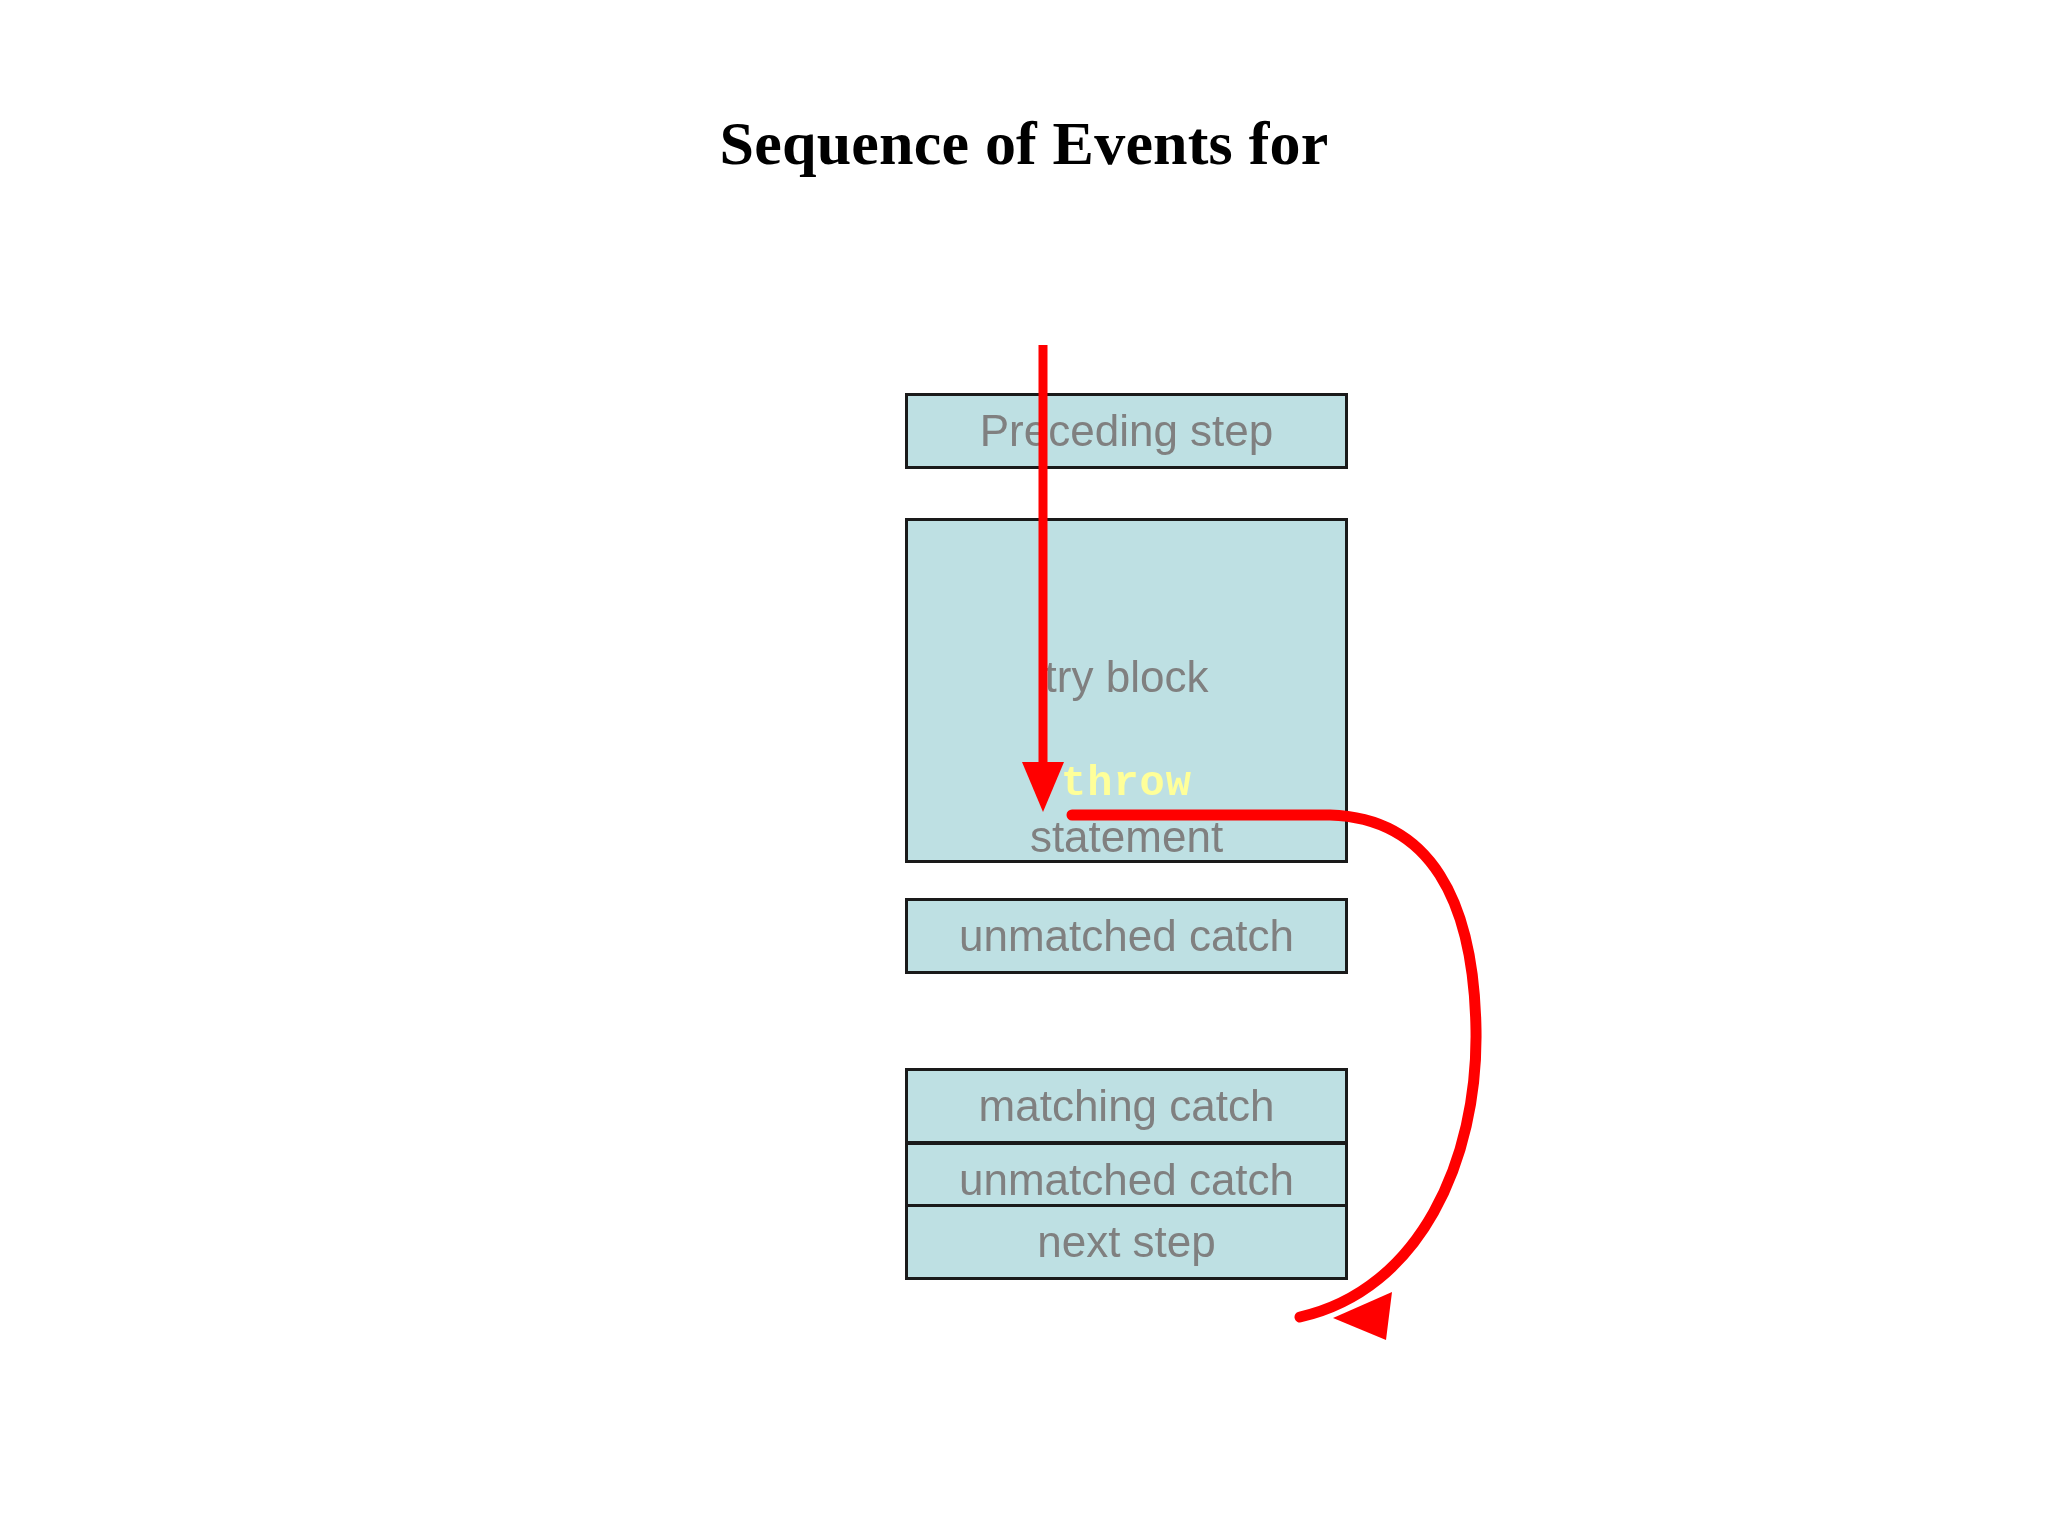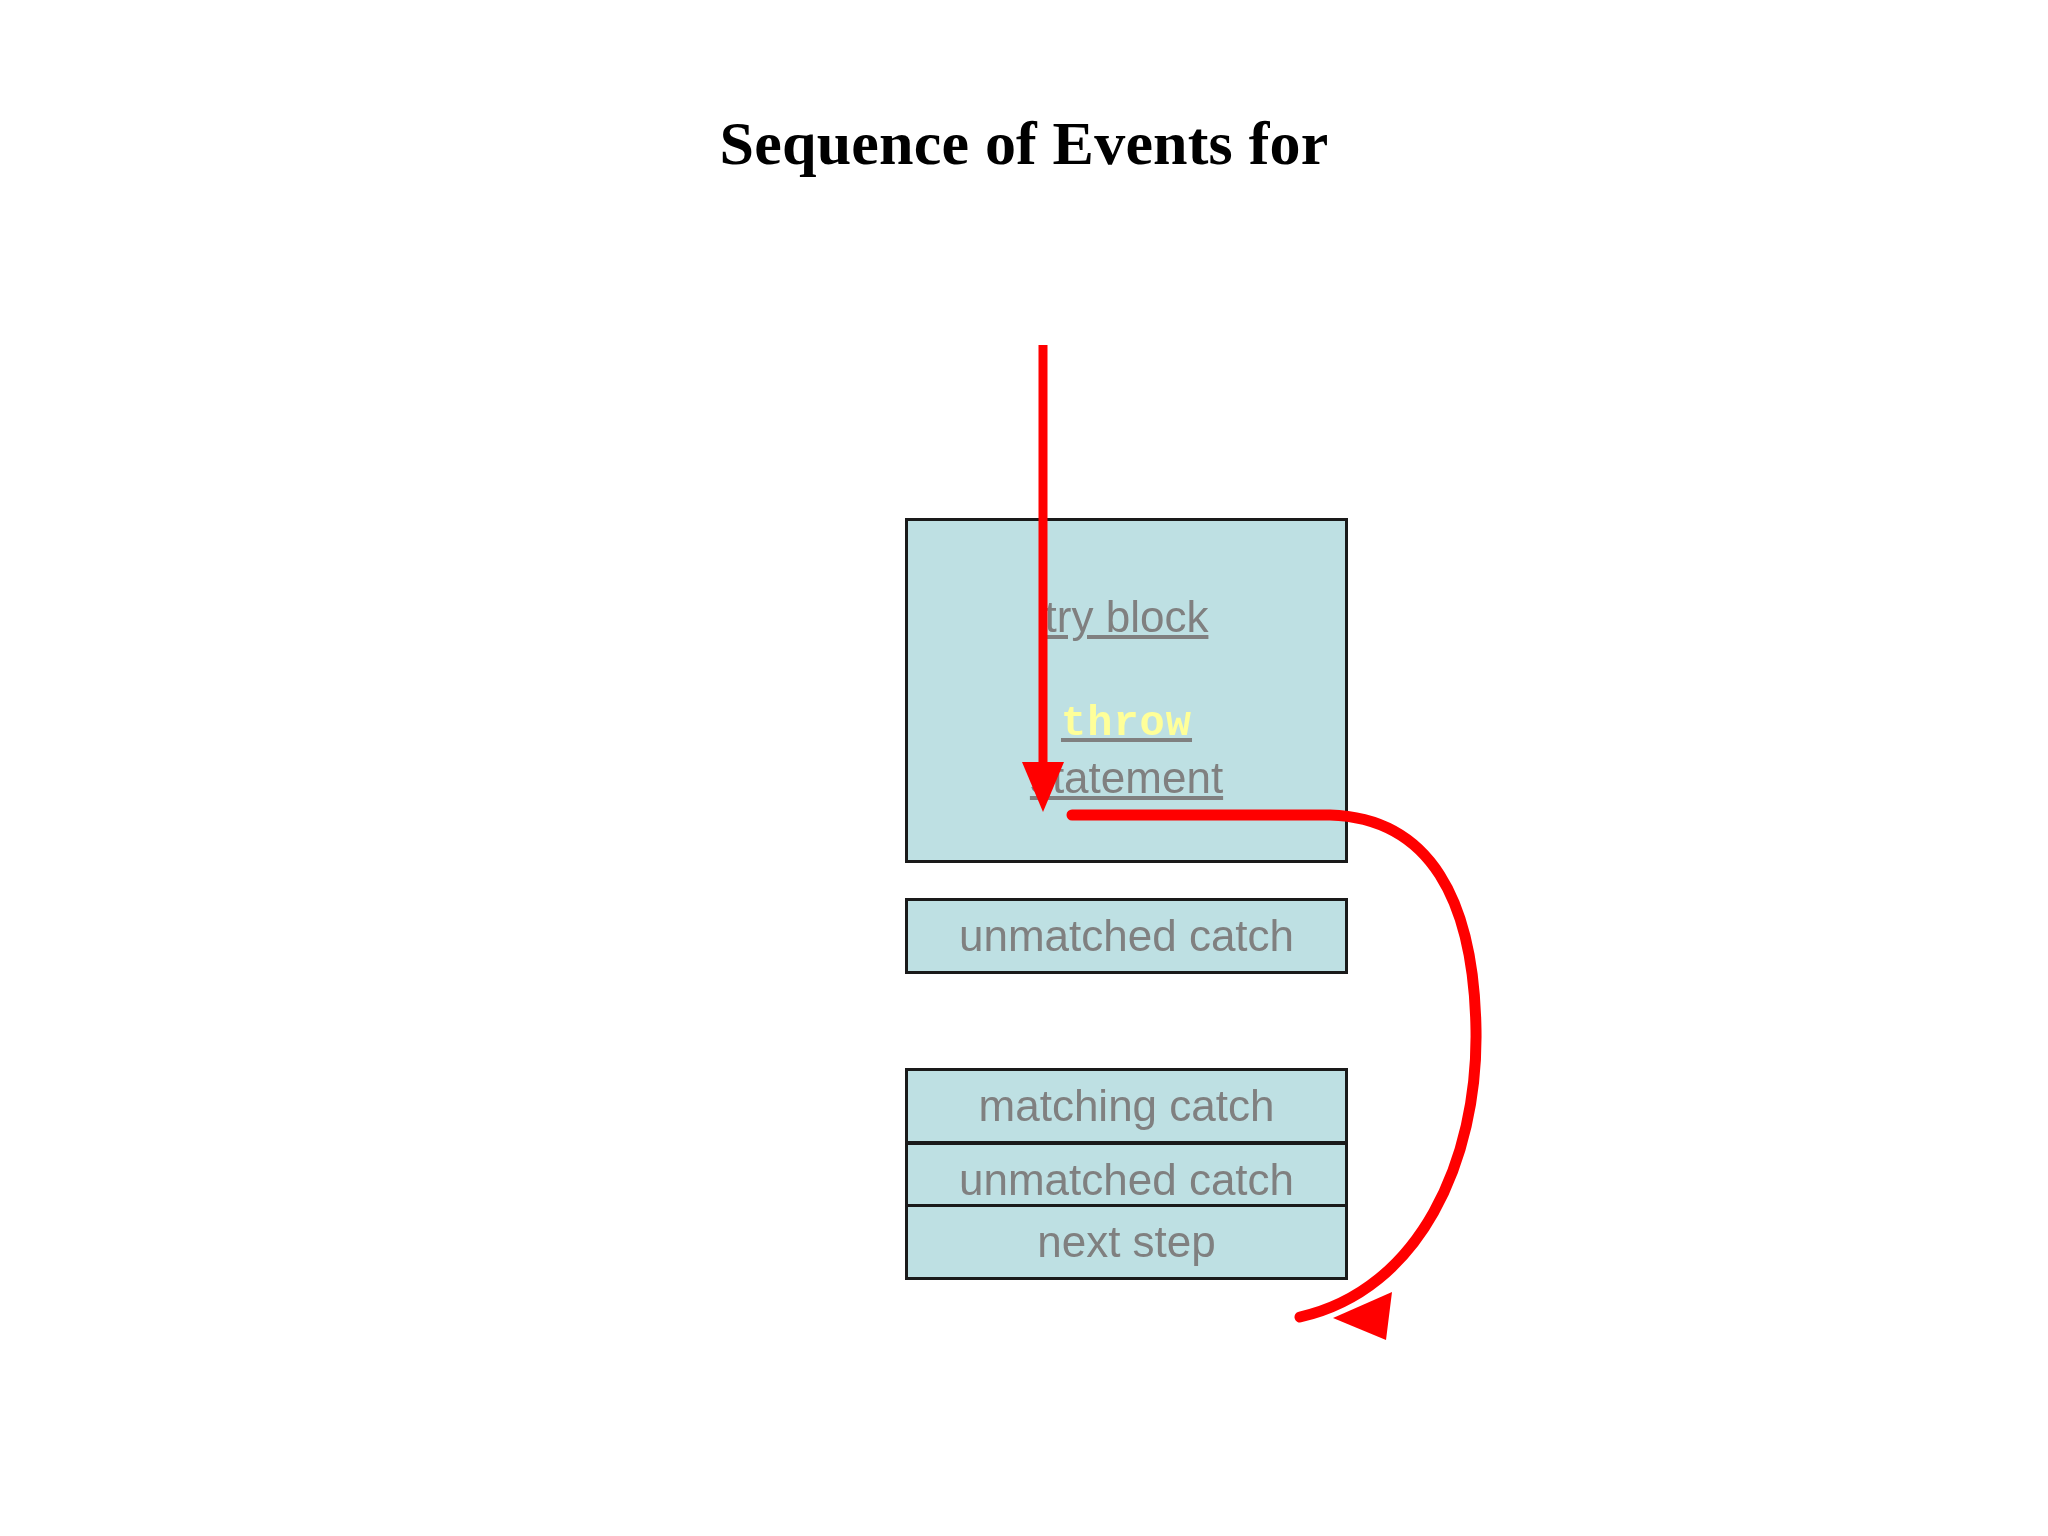--- a/index.html
+++ b/index.html
@@ -51,21 +51,21 @@
     font-family: "Liberation Sans", sans-serif;
     font-size: 44px;
     display: flex;
     align-items: center;
     justify-content: center;
     text-align: center;
     white-space: pre-line;
   }
 
   #box-preceding { top: 393px;  height: 76px; }
-  #box-try       { top: 518px;  height: 345px; align-items: center; justify-content: center; padding-top: 14px; text-decoration: underline; }
+  #box-try       { top: 518px;  height: 345px; align-items: flex-end; justify-content: center; padding-top: 14px; }
   #box-catch-1   { top: 898px;  height: 76px; }
   #box-catch-2   { top: 1068px; height: 76px; }
   #box-catch-3   { top: 1142px; height: 76px; }
   #box-next      { top: 1204px; height: 76px; }
 
   
   .try-inner {
     display: flex;
     flex-direction: column;
     align-items: center;
@@ -102,20 +102,23 @@
 </style>
 </head>
 <body>
 
 <div id="slide">
 
   <div id="title">
     <span class="line">Sequence of Events for</span>
   </div>
 
+  <div class="box" id="box-preceding">
+    <span>Preceding step</span>
+  </div>
 
   <div class="box" id="box-try">
     <div class="try-inner">
       <div class="try-line">try block</div>
       <div class="try-line try-throw">throw</div>
       <div class="try-line try-stmt">statement</div>
     </div>
   </div>
 
   <div class="box" id="box-catch-1">

